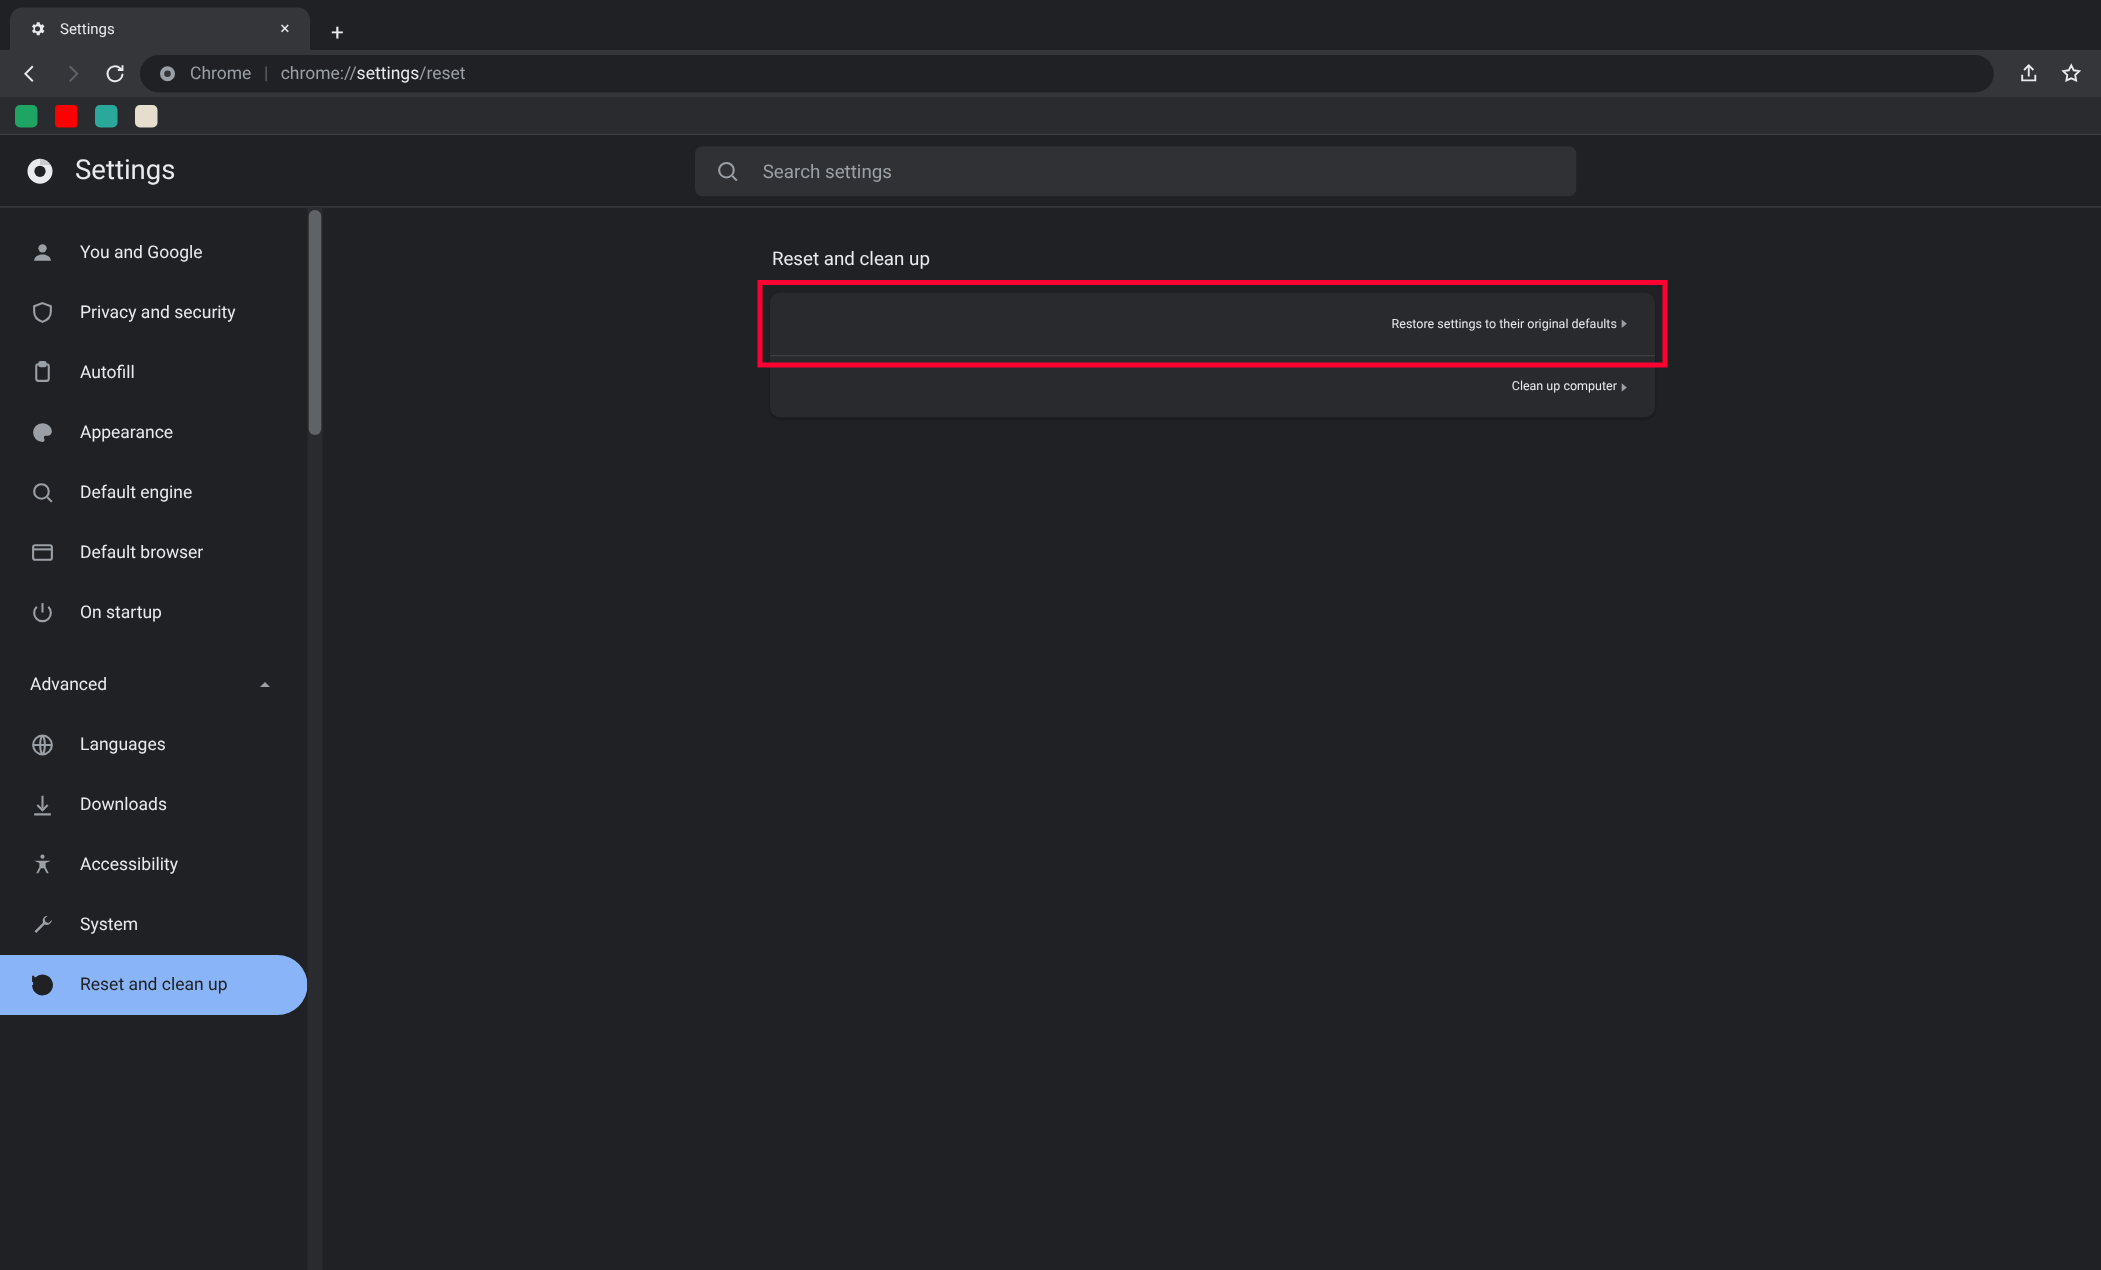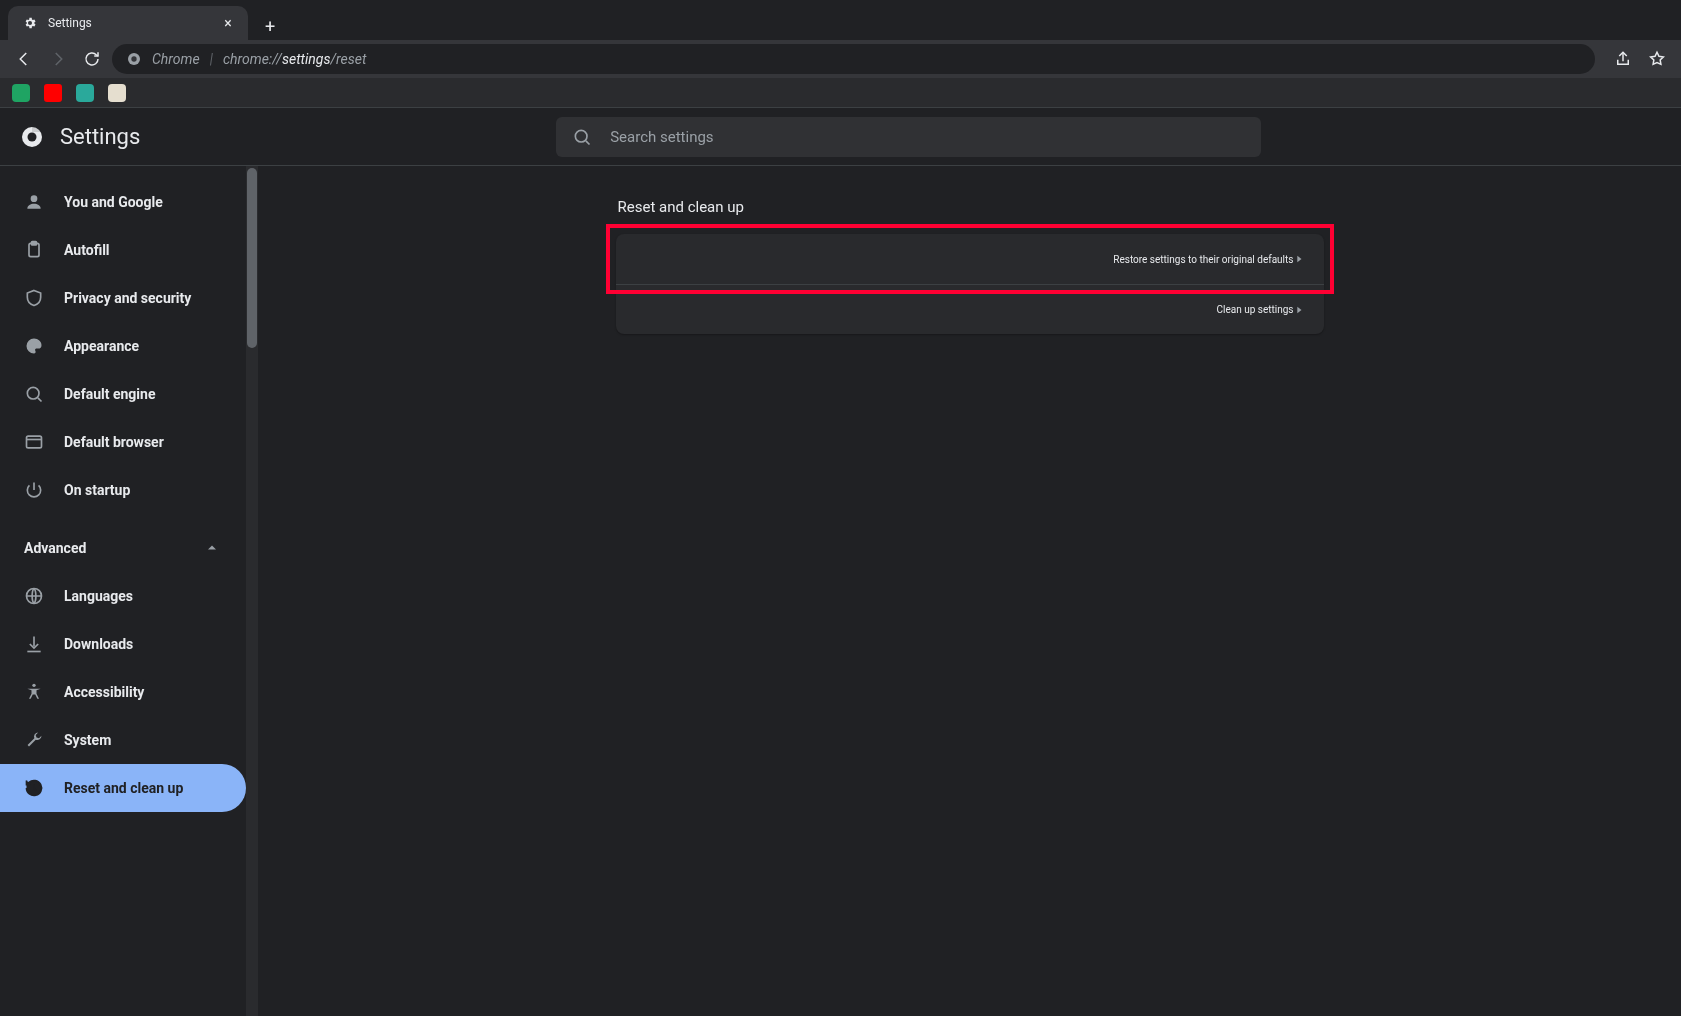--- a/index.html
+++ b/index.html
@@ -18,21 +18,21 @@
   .newtab { width: 28px; height: 28px; margin-left: 8px; display: flex; align-items: center; justify-content: center; color: #e8eaed; font-size: 18px; cursor: pointer; }
 
   .toolbar {
     height: 38px; background: #35363a; display: flex; align-items: center; gap: 6px;
     padding: 0 10px;
   }
   .toolbar .navbtn { width: 28px; height: 28px; display: flex; align-items: center; justify-content: center; color: #9aa0a6; cursor: pointer; border-radius: 50%; }
   .toolbar .navbtn.active { color: #e8eaed; }
   .omnibox {
     flex: 1; height: 30px; background: #202124; border-radius: 15px; display: flex; align-items: center;
-    padding: 0 14px; gap: 10px; color: #9aa0a6; font-size: 14px; font-style: italic;
+    padding: 0 14px; gap: 10px; color: #9aa0a6; font-size: 14px;
   }
   .omnibox .scheme { color: #9aa0a6; }
   .omnibox .sep { color: #5f6368; }
   .omnibox .path { color: #e8eaed; }
   .toolbar .right { display: flex; align-items: center; gap: 6px; margin-left: 8px; }
 
   .bookmarks { height: 30px; background: #2a2b2e; display: flex; align-items: center; gap: 14px; padding: 0 12px; border-bottom: 1px solid #3c4043; }
   .bm { width: 18px; height: 18px; border-radius: 4px; display: inline-block; }
   .bm.green  { background: #1fa463; }
   .bm.red    { background: #ff0000; border-radius: 3px; }
@@ -47,21 +47,21 @@
   }
   .page-header .title { font-size: 22px; color: #e8eaed; }
   .page-header .logo { width: 24px; height: 24px; }
   .page-header .search-wrap { flex: 1; display: flex; justify-content: center; }
   .search-box {
     width: 705px; height: 40px; background: #303134; border-radius: 6px;
     display: flex; align-items: center; gap: 18px; padding: 0 16px; color: #9aa0a6; font-size: 15px;
   }
 
   .page-body { flex: 1; display: flex; overflow: hidden; }
-  .sidebar-wrap { width: 258px; position: relative; font-weight: bold; }
+  .sidebar-wrap { width: 258px; position: relative; }
   .sidebar { width: 246px; height: 100%; overflow-y: auto; padding-top: 12px; }
   .sidebar-track { position: absolute; right: 0; top: 0; width: 12px; height: 100%; background: #2a2b2e; }
   .sidebar-thumb { position: absolute; right: 1px; top: 2px; width: 10px; height: 180px; background: #5f6368; border-radius: 5px; }
 
   .nav-item {
     display: flex; align-items: center; gap: 20px; height: 48px; padding: 0 24px;
     color: #e8eaed; font-size: 14px; cursor: pointer; border-top-right-radius: 24px; border-bottom-right-radius: 24px;
   }
   .nav-item.section-head { justify-content: space-between; padding-right: 28px; font-size: 14px; }
   .nav-item.selected { background: #8ab4f8; color: #202124; }
@@ -196,34 +196,34 @@
                 <circle cx="12" cy="8" r="4"></circle>
                 <path d="M4 20c0-4 4-6 8-6s8 2 8 6z"></path>
               </svg>
           </span>
           <span class="label">You and Google</span>
         </div>
 
         <div class="nav-item">
           <span class="nav-icon">
             <svg viewBox="0 0 24 24" width="20" height="20" fill="none" stroke="#9aa0a6" stroke-width="2">
+                <path d="M12 3l8 3v5c0 5-3.5 8.5-8 10-4.5-1.5-8-5-8-10V6z"></path>
+              </svg>
+          </span>
+          <span class="label">Privacy and security</span>
+        </div>
+
+        <div class="nav-item">
+          <span class="nav-icon">
+            <svg viewBox="0 0 24 24" width="20" height="20" fill="none" stroke="#9aa0a6" stroke-width="2">
                 <rect x="6" y="4" width="12" height="16" rx="2"></rect>
                 <rect x="9" y="2" width="6" height="4" rx="1" fill="#9aa0a6"></rect>
               </svg>
           </span>
           <span class="label">Autofill</span>
-        </div>
-
-        <div class="nav-item">
-          <span class="nav-icon">
-            <svg viewBox="0 0 24 24" width="20" height="20" fill="none" stroke="#9aa0a6" stroke-width="2">
-                <path d="M12 3l8 3v5c0 5-3.5 8.5-8 10-4.5-1.5-8-5-8-10V6z"></path>
-              </svg>
-          </span>
-          <span class="label">Privacy and security</span>
         </div>
 
         <div class="nav-item">
           <span class="nav-icon">
             <svg viewBox="0 0 24 24" width="20" height="20" fill="#9aa0a6">
                 <path d="M12 3a9 9 0 1 0 0 18c1.7 0 2-1.2 2-2 0-.9-.7-1.5-.7-2.3 0-1 .8-1.7 1.8-1.7H17a4 4 0 0 0 4-4C21 6.6 17 3 12 3Z"></path>
               </svg>
           </span>
           <span class="label">Appearance</span>
         </div>
@@ -331,21 +331,21 @@
         <div class="card" style="position:relative;">
           <div class="card-row" id="row0">
             <span>Restore settings to their original defaults</span>
             <span class="chev">
               <svg viewBox="0 0 24 24" width="10" height="10" fill="#9aa0a6">
                   <path d="M8 4l10 8-10 8z"></path>
                 </svg>
             </span>
           </div>
           <div class="card-row" id="row1">
-            <span>Clean up settings</span>
+            <span>Clean up computer</span>
             <span class="chev">
               <svg viewBox="0 0 24 24" width="10" height="10" fill="#9aa0a6">
                   <path d="M8 4l10 8-10 8z"></path>
                 </svg>
             </span>
           </div>
         </div>
 
         <div class="highlight-box" id="hl" style="left: -10px; top: 34px; width: 728px; height: 70px;"></div>
       </div>

